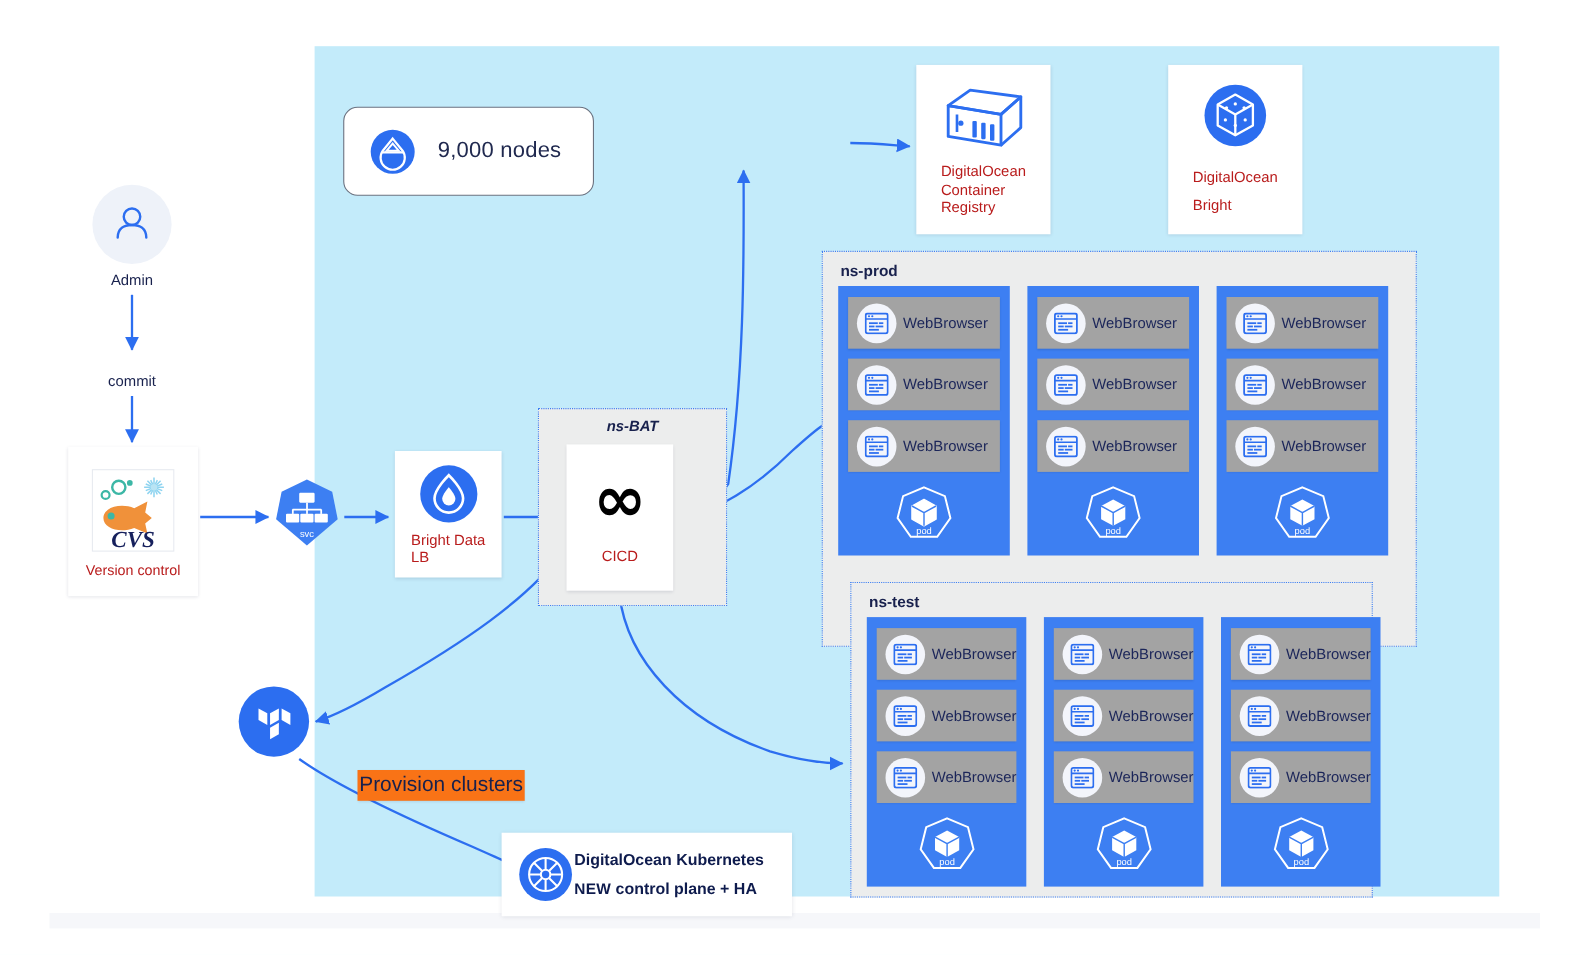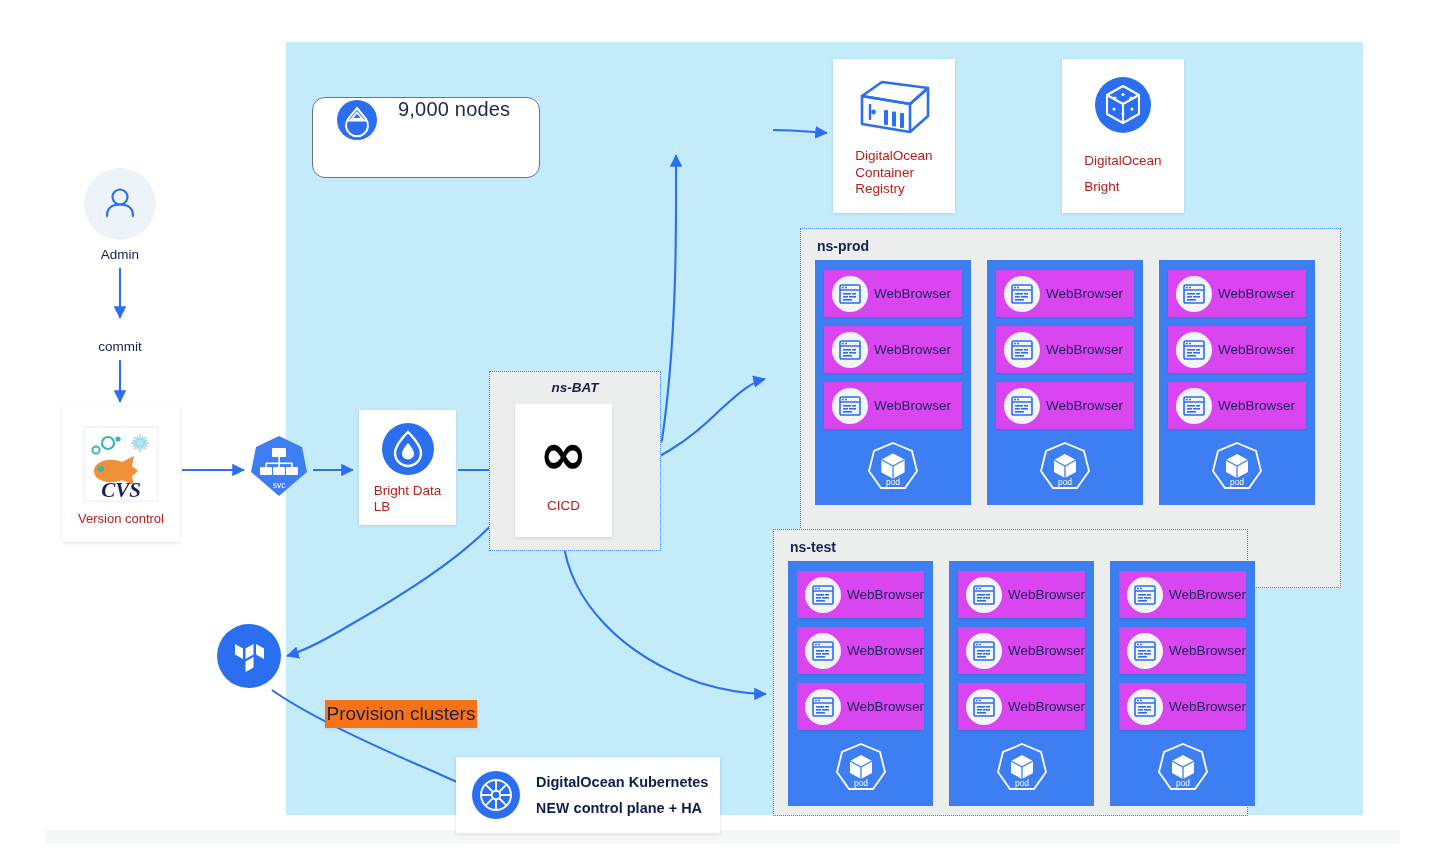--- a/index.html
+++ b/index.html
@@ -12,21 +12,21 @@
   .cloud-panel{left:286px;top:42px;width:1077px;height:773px;background:#c3ebfa;}
   .bottom-strip{left:45px;top:830px;width:1355px;height:14px;background:#f6f7fa;}
 
   
   .card{background:#ffffff;box-shadow:0 1px 3px rgba(20,30,70,.13);
         display:flex;flex-direction:column;align-items:center;justify-content:center;}
   .card-label{font-size:13.5px;line-height:16.5px;text-align:left;color:#b91c1c;}
 
   
   .nodes-pill{left:312px;top:97px;width:228px;height:81px;background:#fff;
-      border:1.6px solid #6b7280;border-radius:13px;display:flex;align-items:flex-start;
+      border:1.6px solid #6b7280;border-radius:13px;display:flex;align-items:center;
       padding-left:22px;box-sizing:border-box;gap:19px;}
   .nodes-pill .txt{font-size:20px;color:#20294f;letter-spacing:.2px;}
 
   
   .admin-circle{left:84px;top:168px;width:72px;height:72px;border-radius:50%;background:#eef2f9;
       display:flex;align-items:center;justify-content:center;}
   .admin-label{left:54px;top:247px;width:132px;text-align:center;font-size:13.5px;}
   .commit-label{left:54px;top:339px;width:132px;text-align:center;font-size:13.5px;}
 
   
@@ -61,36 +61,36 @@
   
   .tf-wrap{left:215px;top:622px;width:68px;height:68px;}
 
   
   .prov-label{left:325px;top:700px;width:152px;height:28px;background:#f97316;
       display:flex;align-items:center;justify-content:center;font-size:19px;
       box-shadow:0 1px 2px rgba(20,30,70,.10);}
 
   
   .doks{left:456px;top:757px;width:264px;height:76px;background:#fff;
-      box-shadow:0 1px 4px rgba(20,30,70,.13);display:flex;align-items:center;gap:14px;
+      box-shadow:0 1px 4px rgba(20,30,70,.13);display:flex;align-items:center;
       padding-left:14px;box-sizing:border-box;}
   .doks-text{display:flex;flex-direction:column;gap:10px;}
   .doks-t1{font-size:14.5px;font-weight:bold;color:#0e1b4d;}
   .doks-t2{font-size:14.5px;font-weight:bold;color:#0e1b4d;}
   .doks-t2 .small{font-size:14px;font-weight:bold;letter-spacing:.3px;}
 
   
   .ns-block{background:#eceded;border:1.7px dotted #3d7ff2;box-sizing:border-box;}
-  .ns-prod{left:800px;top:228px;width:541px;height:360px;}
+  .ns-prod{left:747px;top:228px;width:541px;height:360px;}
   .ns-test{left:773px;top:529px;width:475px;height:287px;}
   .ns-head{font-size:14px;font-weight:bold;margin:9px 0 0 16px;color:#18214d;}
   .pods-row{display:flex;gap:16px;padding:6px 14px 0 14px;}
   .pod-col{width:156px;background:#3d7ff2;padding:10px 9px 9px 9px;box-sizing:border-box;
       display:flex;flex-direction:column;gap:9px;align-items:center;}
-  .wb{width:100%;height:47px;background:#d946ef;display:flex;align-items:center;gap:6px;
+  .wb{width:100%;height:47px;background:#a3a3a3;display:flex;align-items:center;gap:6px;
       padding-left:8px;box-sizing:border-box;box-shadow:0 1px 2px rgba(0,0,0,.12);}
   .wb-iconwrap{width:36px;height:36px;border-radius:50%;background:#f3f5fb;
       display:flex;align-items:center;justify-content:center;flex:0 0 36px;}
   .wb-label{font-size:13.5px;color:#1b2559;}
   .pod-badge{width:56px;height:56px;margin-top:2px;}
 
   
   .arrows{left:0;top:0;width:1442px;height:868px;pointer-events:none;}
 </style>
 </head>

